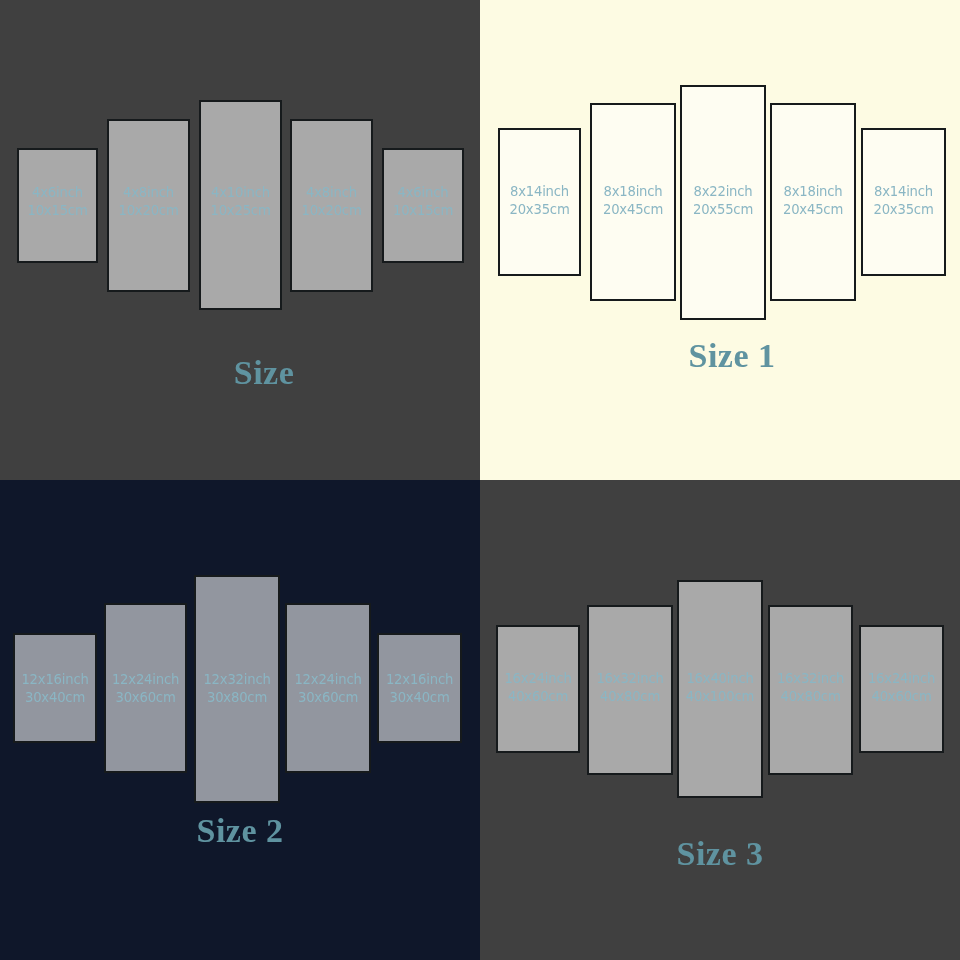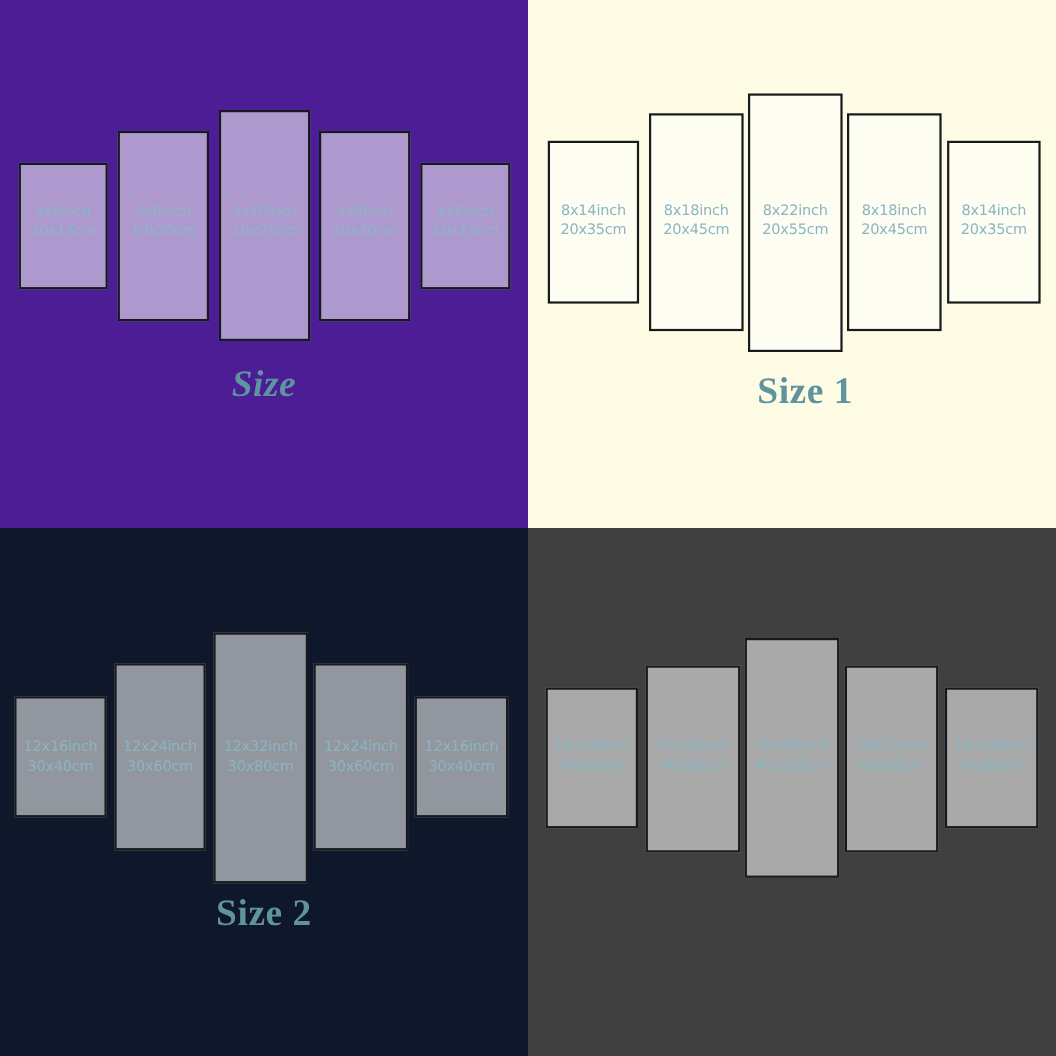--- a/index.html
+++ b/index.html
@@ -67,21 +67,21 @@
     font-weight: bold;
     font-size: 34px;
     color: #5f93a0;
     letter-spacing: 0.5px;
   }
 </style>
 </head>
 <body>
 
 <div id="chart">
-    <div class="quadrant q-tl" style="background: #4c1d95; font-style: italic;">
+    <div class="quadrant q-tl" style="background: #404040;">
       <div class="panel-group">
         <div class="panel" style="left: 17px; top: 148px; width: 81px; height: 115px;"></div>
         <div class="panel-label" style="left: 17px; width: 81px; top: 184px;">
           <span class="ln">4x6inch</span>
           <span class="ln">10x15cm</span>
         </div>
         <div class="panel" style="left: 107px; top: 119px; width: 83px; height: 173px;"></div>
         <div class="panel-label" style="left: 107px; width: 83px; top: 184px;">
           <span class="ln">4x8inch</span>
           <span class="ln">10x20cm</span>
@@ -94,21 +94,21 @@
         <div class="panel" style="left: 290px; top: 119px; width: 83px; height: 173px;"></div>
         <div class="panel-label" style="left: 290px; width: 83px; top: 184px;">
           <span class="ln">4x8inch</span>
           <span class="ln">10x20cm</span>
         </div>
         <div class="panel" style="left: 382px; top: 148px; width: 82px; height: 115px;"></div>
         <div class="panel-label" style="left: 382px; width: 82px; top: 184px;">
           <span class="ln">4x6inch</span>
           <span class="ln">10x15cm</span>
         </div>
-        <div class="size-title" style="top: 331px;">Size</div>
+        <div class="size-title" style="top: 354px; padding-left: 24px;">Size</div>
       </div>
     </div>
     <div class="quadrant q-tr" style="background: rgb(253, 251, 227);">
       <div class="panel-group">
         <div class="panel" style="left: 18px; top: 128px; width: 83px; height: 148px;"></div>
         <div class="panel-label" style="left: 18px; width: 83px; top: 183px;">
           <span class="ln">8x14inch</span>
           <span class="ln">20x35cm</span>
         </div>
         <div class="panel" style="left: 110px; top: 103px; width: 86px; height: 198px;"></div>
@@ -184,15 +184,16 @@
         <div class="panel" style="left: 288px; top: 125px; width: 85px; height: 170px;"></div>
         <div class="panel-label" style="left: 288px; width: 85px; top: 190px;">
           <span class="ln">16x32inch</span>
           <span class="ln">40x80cm</span>
         </div>
         <div class="panel" style="left: 379px; top: 145px; width: 85px; height: 128px;"></div>
         <div class="panel-label" style="left: 379px; width: 85px; top: 190px;">
           <span class="ln">16x24inch</span>
           <span class="ln">40x60cm</span>
         </div>
+        <div class="size-title" style="top: 355px;">Size 3</div>
       </div>
     </div>
   </div>
 
 </body></html>

